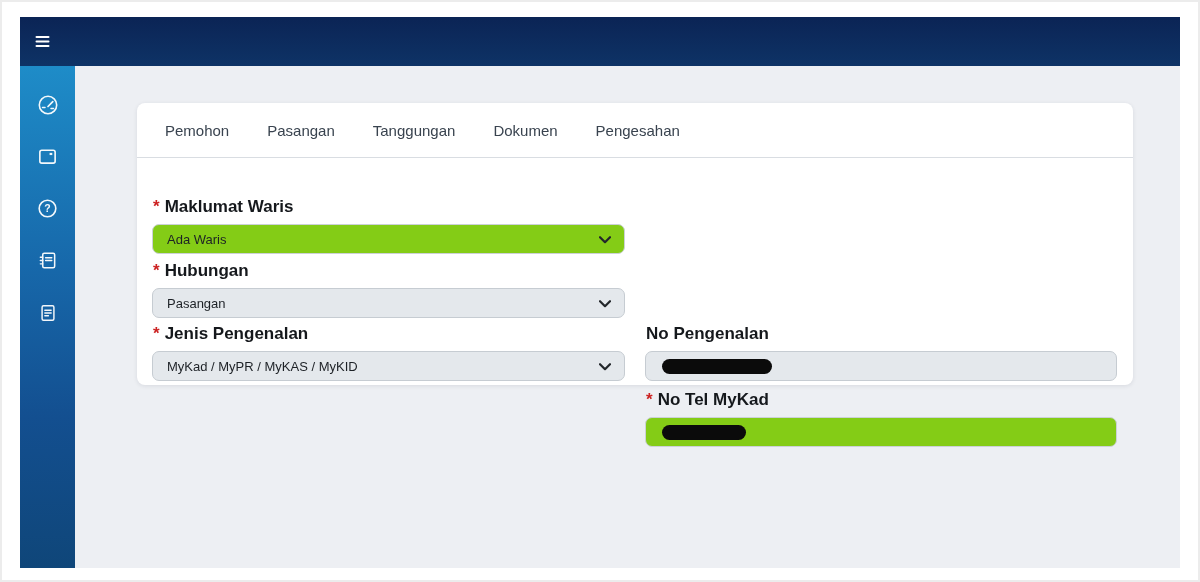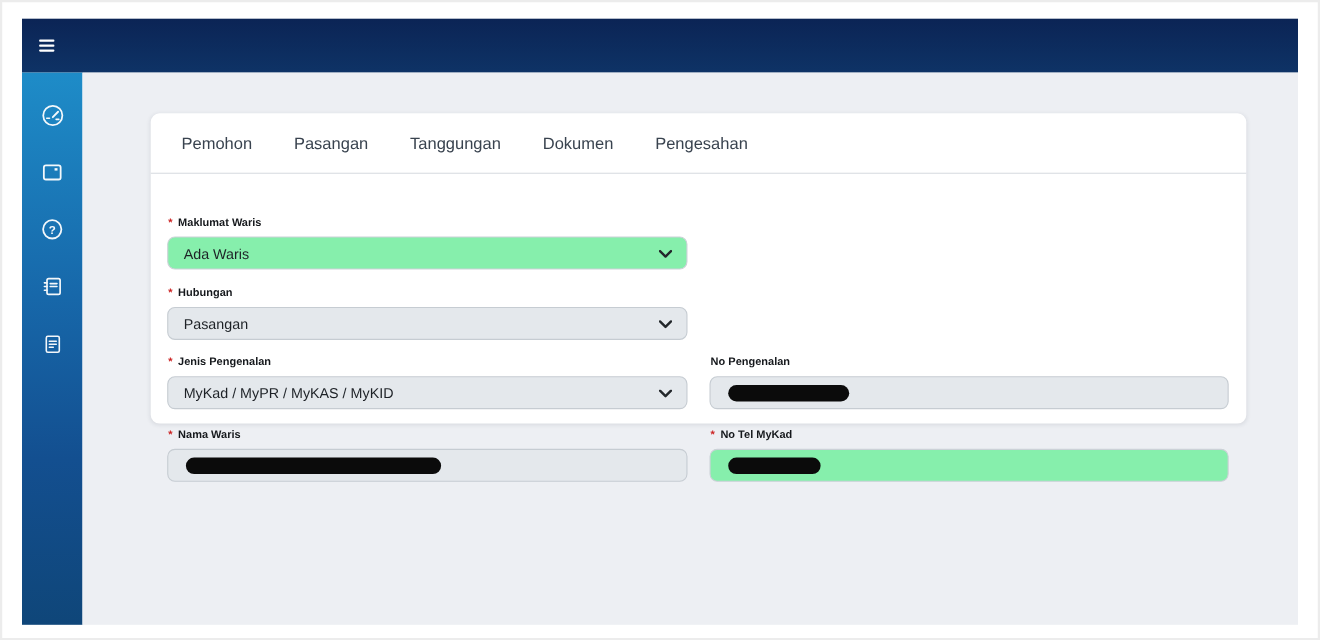--- a/index.html
+++ b/index.html
@@ -59,24 +59,24 @@
   }
 
   
   .field { position:absolute; }
   .f1 { left:15px; top:94px;  width:473px; }
   .f2 { left:15px; top:158px; width:473px; }
   .f3 { left:15px; top:221px; width:473px; }
   .f4 { left:508px; top:221px; width:472px; }
   .f5 { left:15px; top:287px; width:473px; }
   .f6 { left:508px; top:287px; width:472px; }
-  .flabel { font-size:10px; font-weight:bold; color:#15181c; margin-bottom:7px; margin-left:1px; }
+  .flabel { font-size:17px; font-weight:bold; color:#15181c; margin-bottom:7px; margin-left:1px; }
   .req { color:#cc2222; margin-right:5px; }
   .control {
-    height:30px; border:1px solid #ccd1d7; border-radius:7px; background:#86efac;
+    height:30px; border:1px solid #ccd1d7; border-radius:7px; background:#84cc16;
     display:flex; align-items:center; padding:0 14px; position:relative; font-size:13px; color:#1d2126;
   }
   .control.gray { background:#e4e8ec; border-color:#c6ccd2; }
   .control .chev { position:absolute; right:13px; top:11px; }
   .redact { height:15px; background:#0b0b0b; border-radius:8px; }
   .f4 .redact { width:110px; margin-left:2px; }
   .f5 .redact { width:232px; margin-left:2px; }
   .f6 .redact { width:84px;  margin-left:2px; }
 
   
@@ -212,28 +212,20 @@
 
       <div class="field f4">
         <div class="flabel">
           <span>No Pengenalan</span>
         </div>
         <div class="control gray">
           <span class="redact"></span>
         </div>
       </div>
 
-      <div class="field f5">
-        <div class="flabel">
-          <span class="req">*</span><span>Nama Waris</span>
-        </div>
-        <div class="control gray">
-          <span class="redact"></span>
-        </div>
-      </div>
 
       <div class="field f6">
         <div class="flabel">
           <span class="req">*</span><span>No Tel MyKad</span>
         </div>
         <div class="control">
           <span class="redact"></span>
         </div>
       </div>
 

